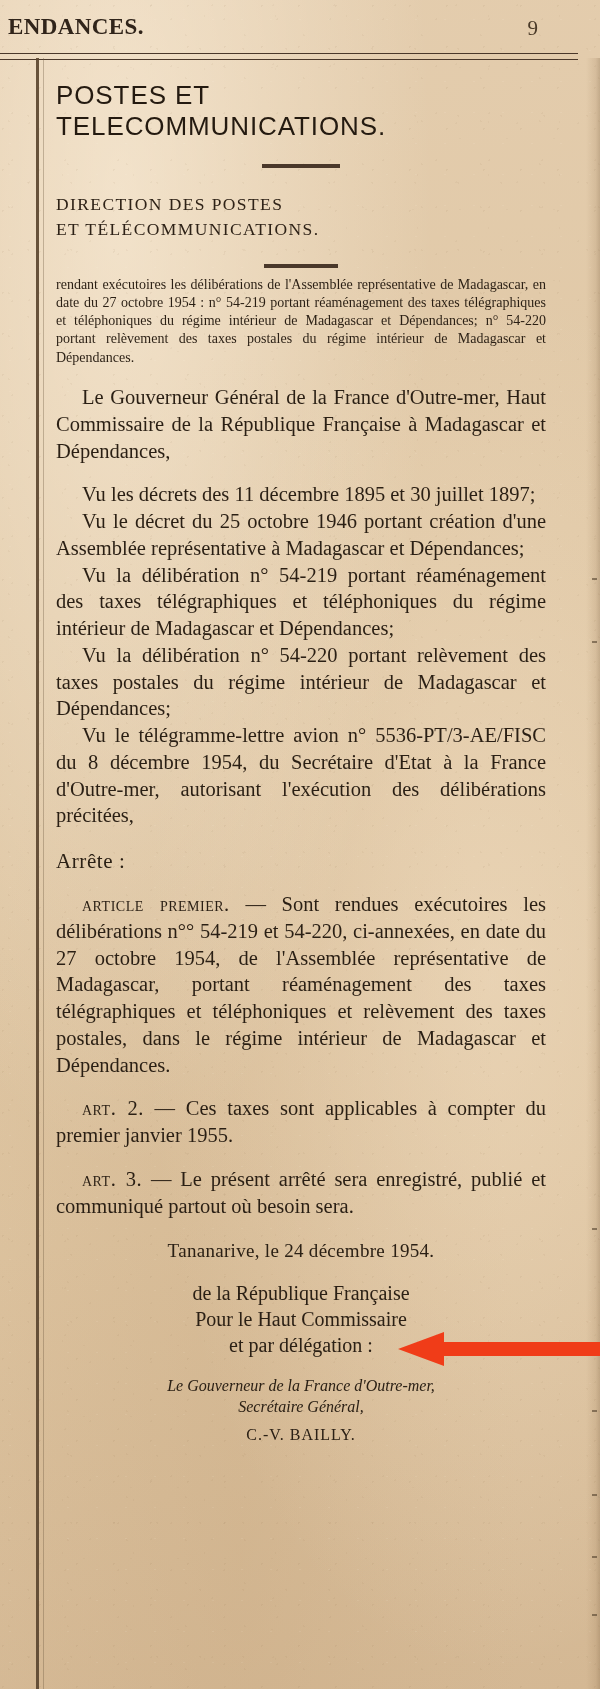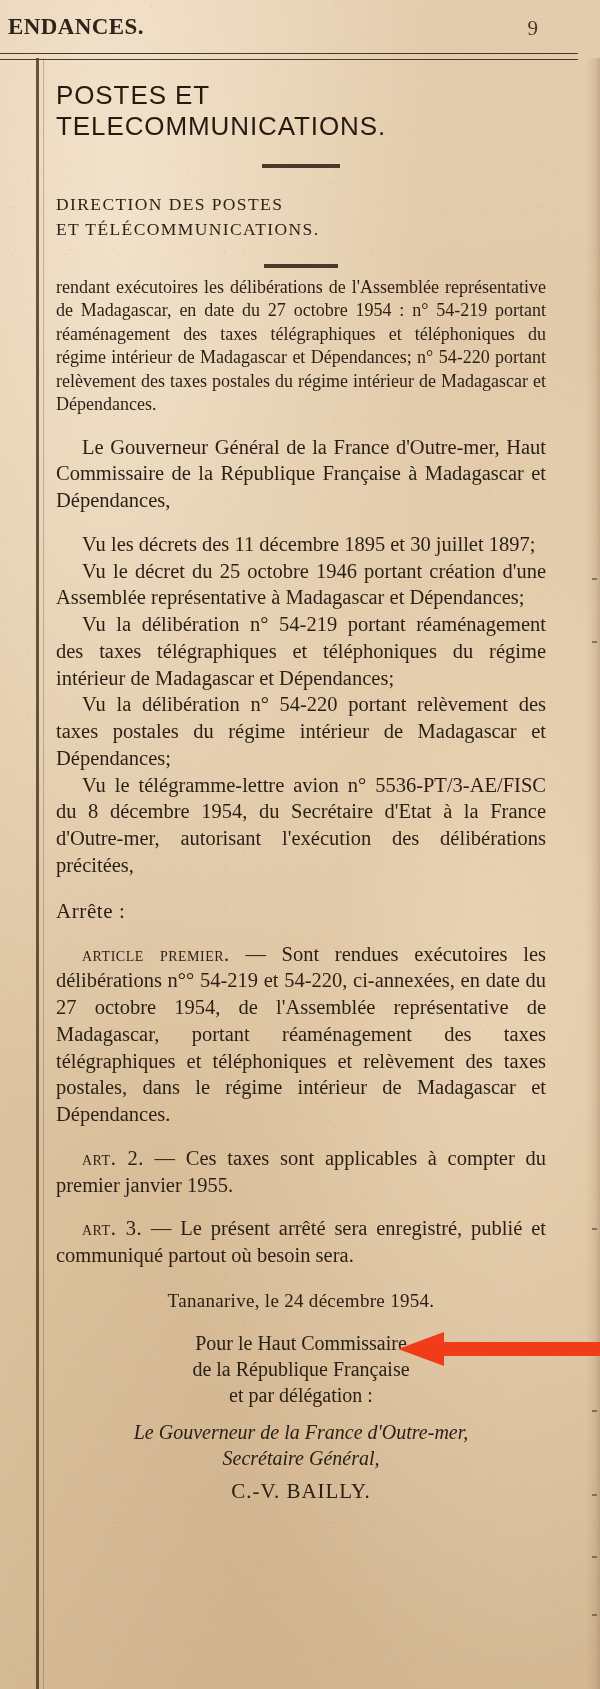--- a/index.html
+++ b/index.html
@@ -131,21 +131,21 @@
     font-size: 20px;
     font-weight: 700;
     letter-spacing: 1.1px;
     margin-top: 26px;
     color: #241a10;
   }
   .act-title sup { font-size: 12px; vertical-align: super; }
 
   p.body {
     margin: 0;
-    font-size: 18px;
+    font-size: 14px;
     line-height: 1.305;
     text-align: justify;
     text-align-last: left;
     color: #2a1f14;
     word-spacing: .5px;
   }
   p.body.lede { text-indent: 0; }
   p.para {
     margin: 0;
     padding-top: 17px;
@@ -179,27 +179,27 @@
   }
   .sig-block {
     text-align: center;
     font-size: 20px;
     line-height: 1.30;
     margin-top: 18px;
   }
   .sig-italic {
     text-align: center;
     font-style: italic;
-    font-size: 20px;
+    font-size: 16px;
     line-height: 1.30;
-    margin-top: 11px;
+    margin-top: 18px;
   }
   .sig-name {
     text-align: center;
-    font-size: 21px;
+    font-size: 16px;
     letter-spacing: 1px;
     margin-top: 8px;
   }
 
   
   .arrow-annotation {
     position: absolute;
     left: 398px;
     top: 1332px;
     width: 202px;
@@ -289,22 +289,22 @@
 
     <p class="para">
       <span class="smallcaps">Art. 3.</span>
       <span>—</span>
       <span>Le présent arrêté sera enregistré, publié et communiqué partout où besoin sera.</span>
     </p>
 
     <div class="sig-date">Tananarive, le 24 décembre 1954.</div>
 
     <div class="sig-block">
+      <div>de la République Française</div>
       <div>Pour le Haut Commissaire</div>
-      <div>de la République Française</div>
       <div>et par délégation :</div>
     </div>
 
     <div class="sig-italic">
       <div>Le Gouverneur de la France d'Outre-mer,</div>
       <div>Secrétaire Général,</div>
     </div>
 
     <div class="sig-name">C.-V. BAILLY.</div>
 

